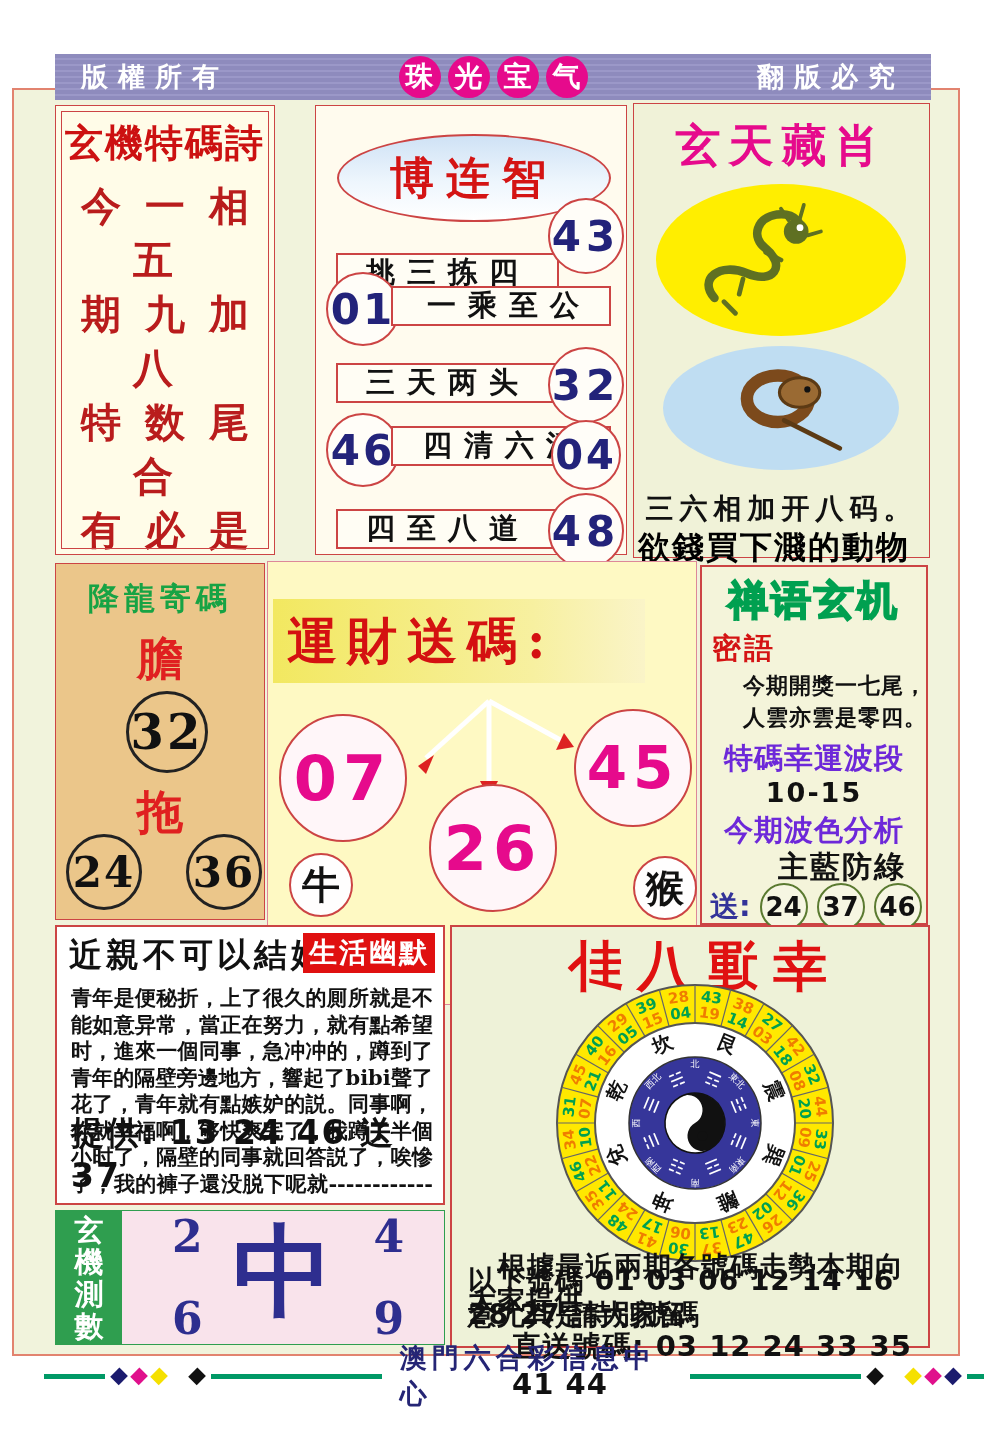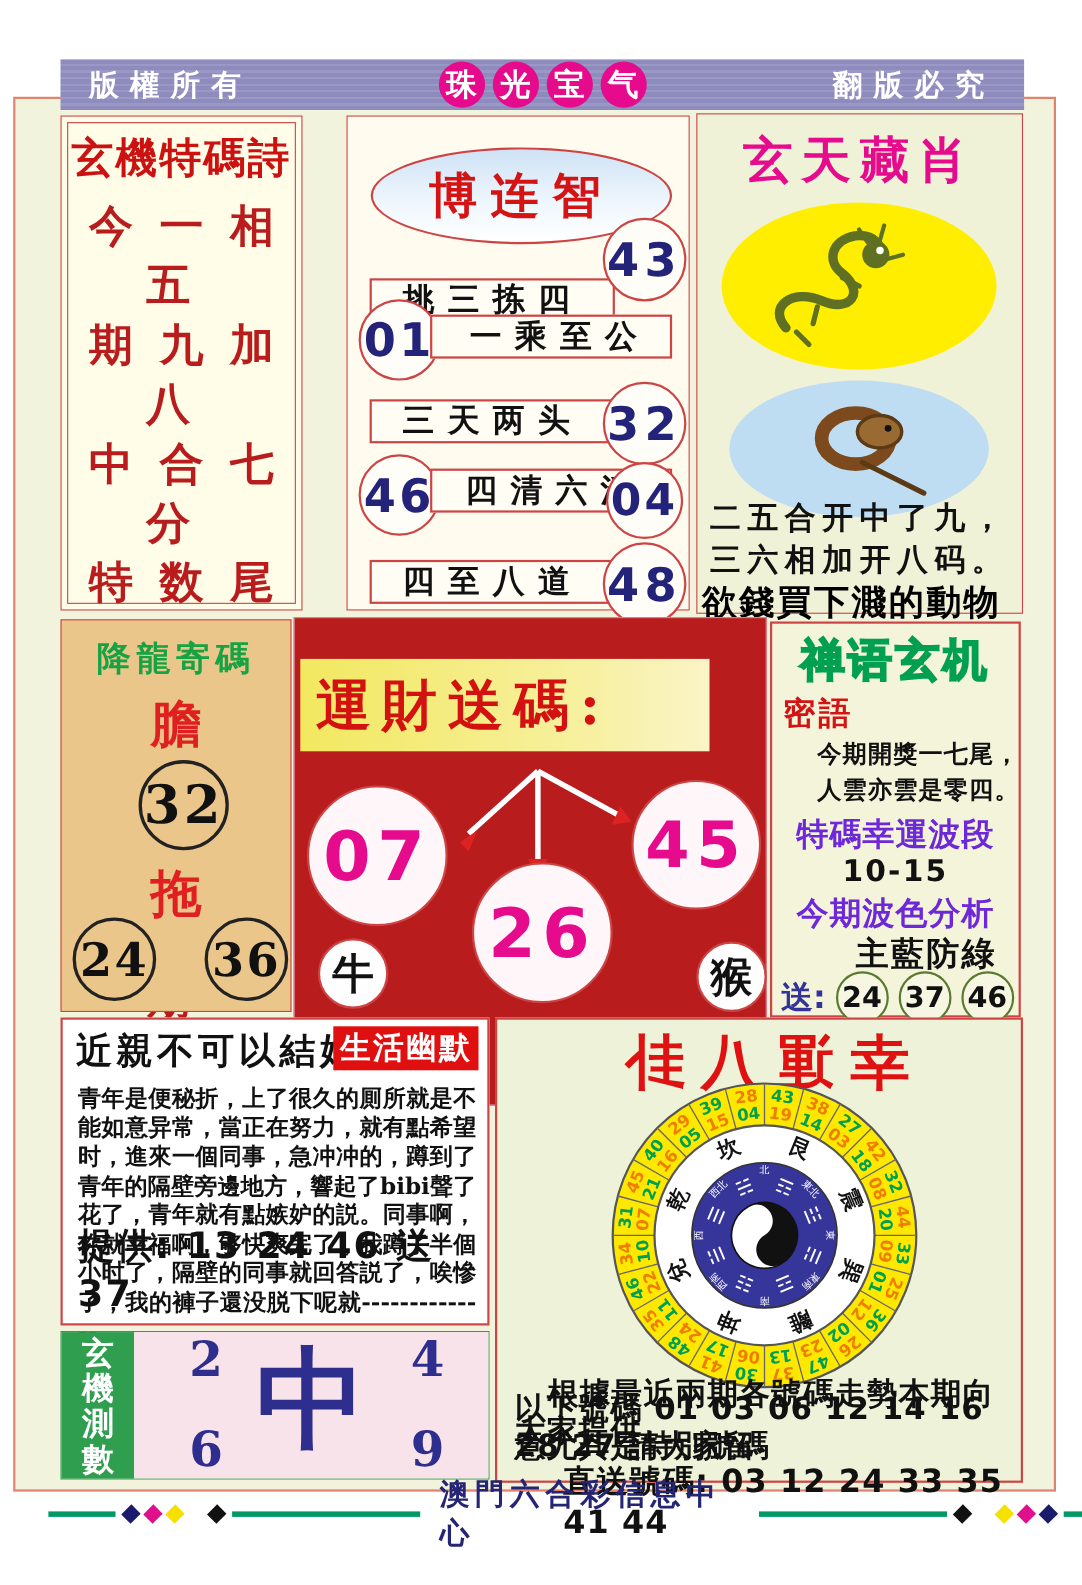--- a/index.html
+++ b/index.html
@@ -41,21 +41,21 @@
   #xt-l1{position:absolute;left:0;width:100%;top:348px;}
   #xt-l2{position:absolute;left:0;width:100%;top:386px;}
   #xt-l3{position:absolute;left:4px;top:422px;font-size:32px;font-weight:bold;letter-spacing:2px;font-family:"DejaVu Sans",sans-serif;}
   
   #xl-box{left:55px;top:563px;width:210px;height:357px;background:#ebc68a;border:1px solid #cc4444;box-sizing:border-box;text-align:center;}
   #xl-title{margin-top:14px;color:#17a344;font-size:31px;font-weight:bold;letter-spacing:5px;}
   .xl-red{color:#e02020;font-size:46px;font-weight:bold;font-family:"DejaVu Serif",serif;}
   .blk-circ{position:absolute;border-radius:50%;border:3px solid #222;display:flex;align-items:center;justify-content:center;
     color:#111;font-weight:bold;font-family:"DejaVu Serif",serif;}
   
-  #yc-box{left:267px;top:561px;width:430px;height:444px;background:#b91c1c;border:1px solid #dd8899;box-sizing:border-box;}
+  #yc-box{left:267px;top:561px;width:430px;height:444px;background:#fef9c3;border:1px solid #dd8899;box-sizing:border-box;}
   #yc-strip{position:absolute;left:5px;top:37px;width:372px;height:84px;
     background:linear-gradient(90deg,#f2e860 0%,#f7f0a0 70%,#faf4c8 100%);display:flex;align-items:center;}
   #yc-strip span{color:#d41111;font-size:50px;font-weight:bold;font-family:"DejaVu Serif",serif;letter-spacing:10px;padding-left:14px;}
   .yc-circ{position:absolute;border-radius:50%;border:2px solid #cc4444;background:#fff6f9;display:flex;align-items:center;
     justify-content:center;color:#e60a8c;font-weight:bold;font-family:"DejaVu Sans",sans-serif;}
   .yc-zod{position:absolute;border-radius:50%;border:2px solid #cc4444;background:#fffefe;display:flex;align-items:center;
     justify-content:center;color:#111;font-weight:bold;font-family:"DejaVu Serif",serif;}
   
   #cy-box{left:700px;top:565px;width:228px;height:360px;background:#f4f4da;border:2px solid #cc4444;box-sizing:border-box;text-align:center;}
   #cy-title{margin-top:6px;font-size:40px;font-weight:bold;letter-spacing:3px;color:#f2f7dc;
@@ -112,21 +112,20 @@
       <span class="hdr-circ">气</span>
     </div>
     <span class="hdr-txt">翻版必究</span>
   </div>
 
   <div class="abs" id="poem-box">
     <div id="poem-title">玄機特碼詩</div>
     <div style="margin-top:10px;">
       <div class="poem-row">今一相五</div>
       <div class="poem-row">期九加八</div>
-      <div class="poem-row">中合七分</div>
       <div class="poem-row">特数尾合</div>
       <div class="poem-row">有必是定</div>
       <div class="poem-row">心中定本</div>
       <div class="poem-row">水奖数期</div>
     </div>
   </div>
 
   <div class="abs" id="blz-box">
     <div id="blz-oval">
       <span>博连智</span>
@@ -156,21 +155,20 @@
       </svg>
     </div>
     <div class="xt-ellipse" id="xt-blue">
       <svg viewBox="0 0 120 80" width="236" height="124">
         <ellipse cx="58" cy="34" rx="20" ry="15" fill="none" stroke="#7c4a1c" stroke-width="8"></ellipse>
         <ellipse cx="72" cy="30" rx="13" ry="9.5" fill="#9a6a33" stroke="#5c3a14" stroke-width="2"></ellipse>
         <circle cx="77" cy="28" r="2" fill="#111"></circle>
         <path d="M62,48 L98,66" stroke="#5c3a14" stroke-width="3" stroke-linecap="round"></path>
       </svg>
     </div>
-    <div class="xt-line" id="xt-l1">二五合开中了九，</div>
     <div class="xt-line" id="xt-l2">三六相加开八码。</div>
     <div id="xt-l3">欲錢買下濺的動物</div>
   </div>
 
   <div class="abs" id="xl-box">
     <div id="xl-title">降龍寄碼</div>
     <div class="xl-red" style="margin-top:8px;">膽</div>
     <div class="blk-circ" style="left:70px;top:127px;width:76px;height:76px;font-size:48px;letter-spacing:3px;">32</div>
     <div class="xl-red abs" style="left:0;width:100%;top:218px;">拖</div>
     <div class="blk-circ" style="left:10px;top:270px;width:70px;height:70px;font-size:42px;letter-spacing:2px;">24</div>

